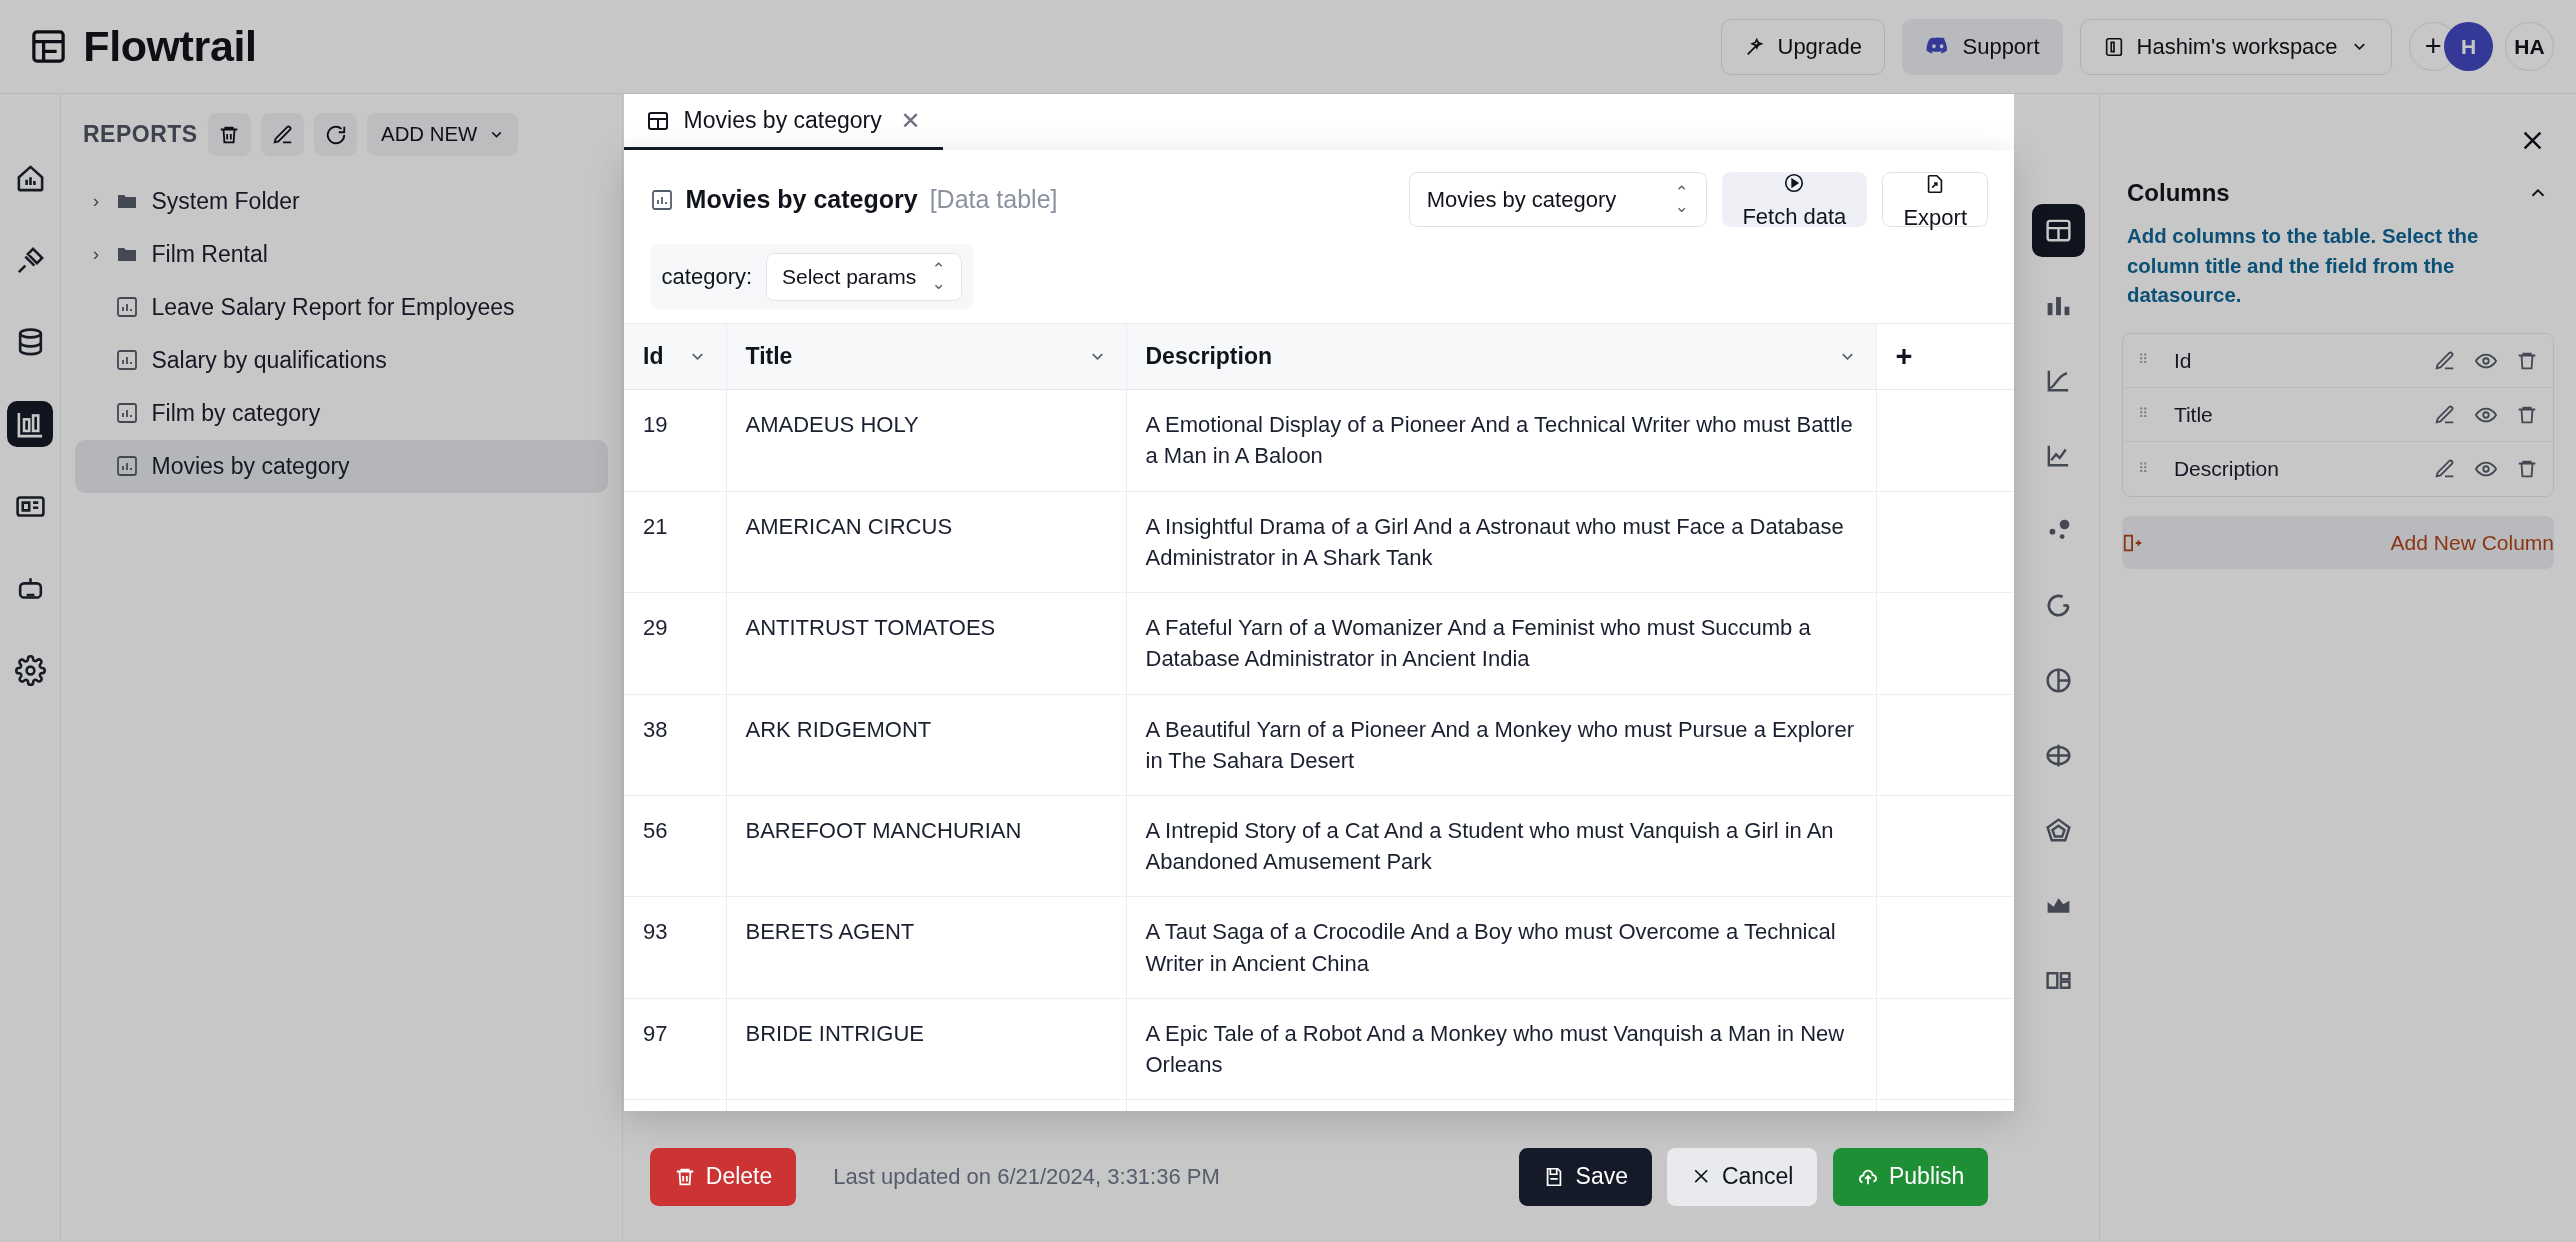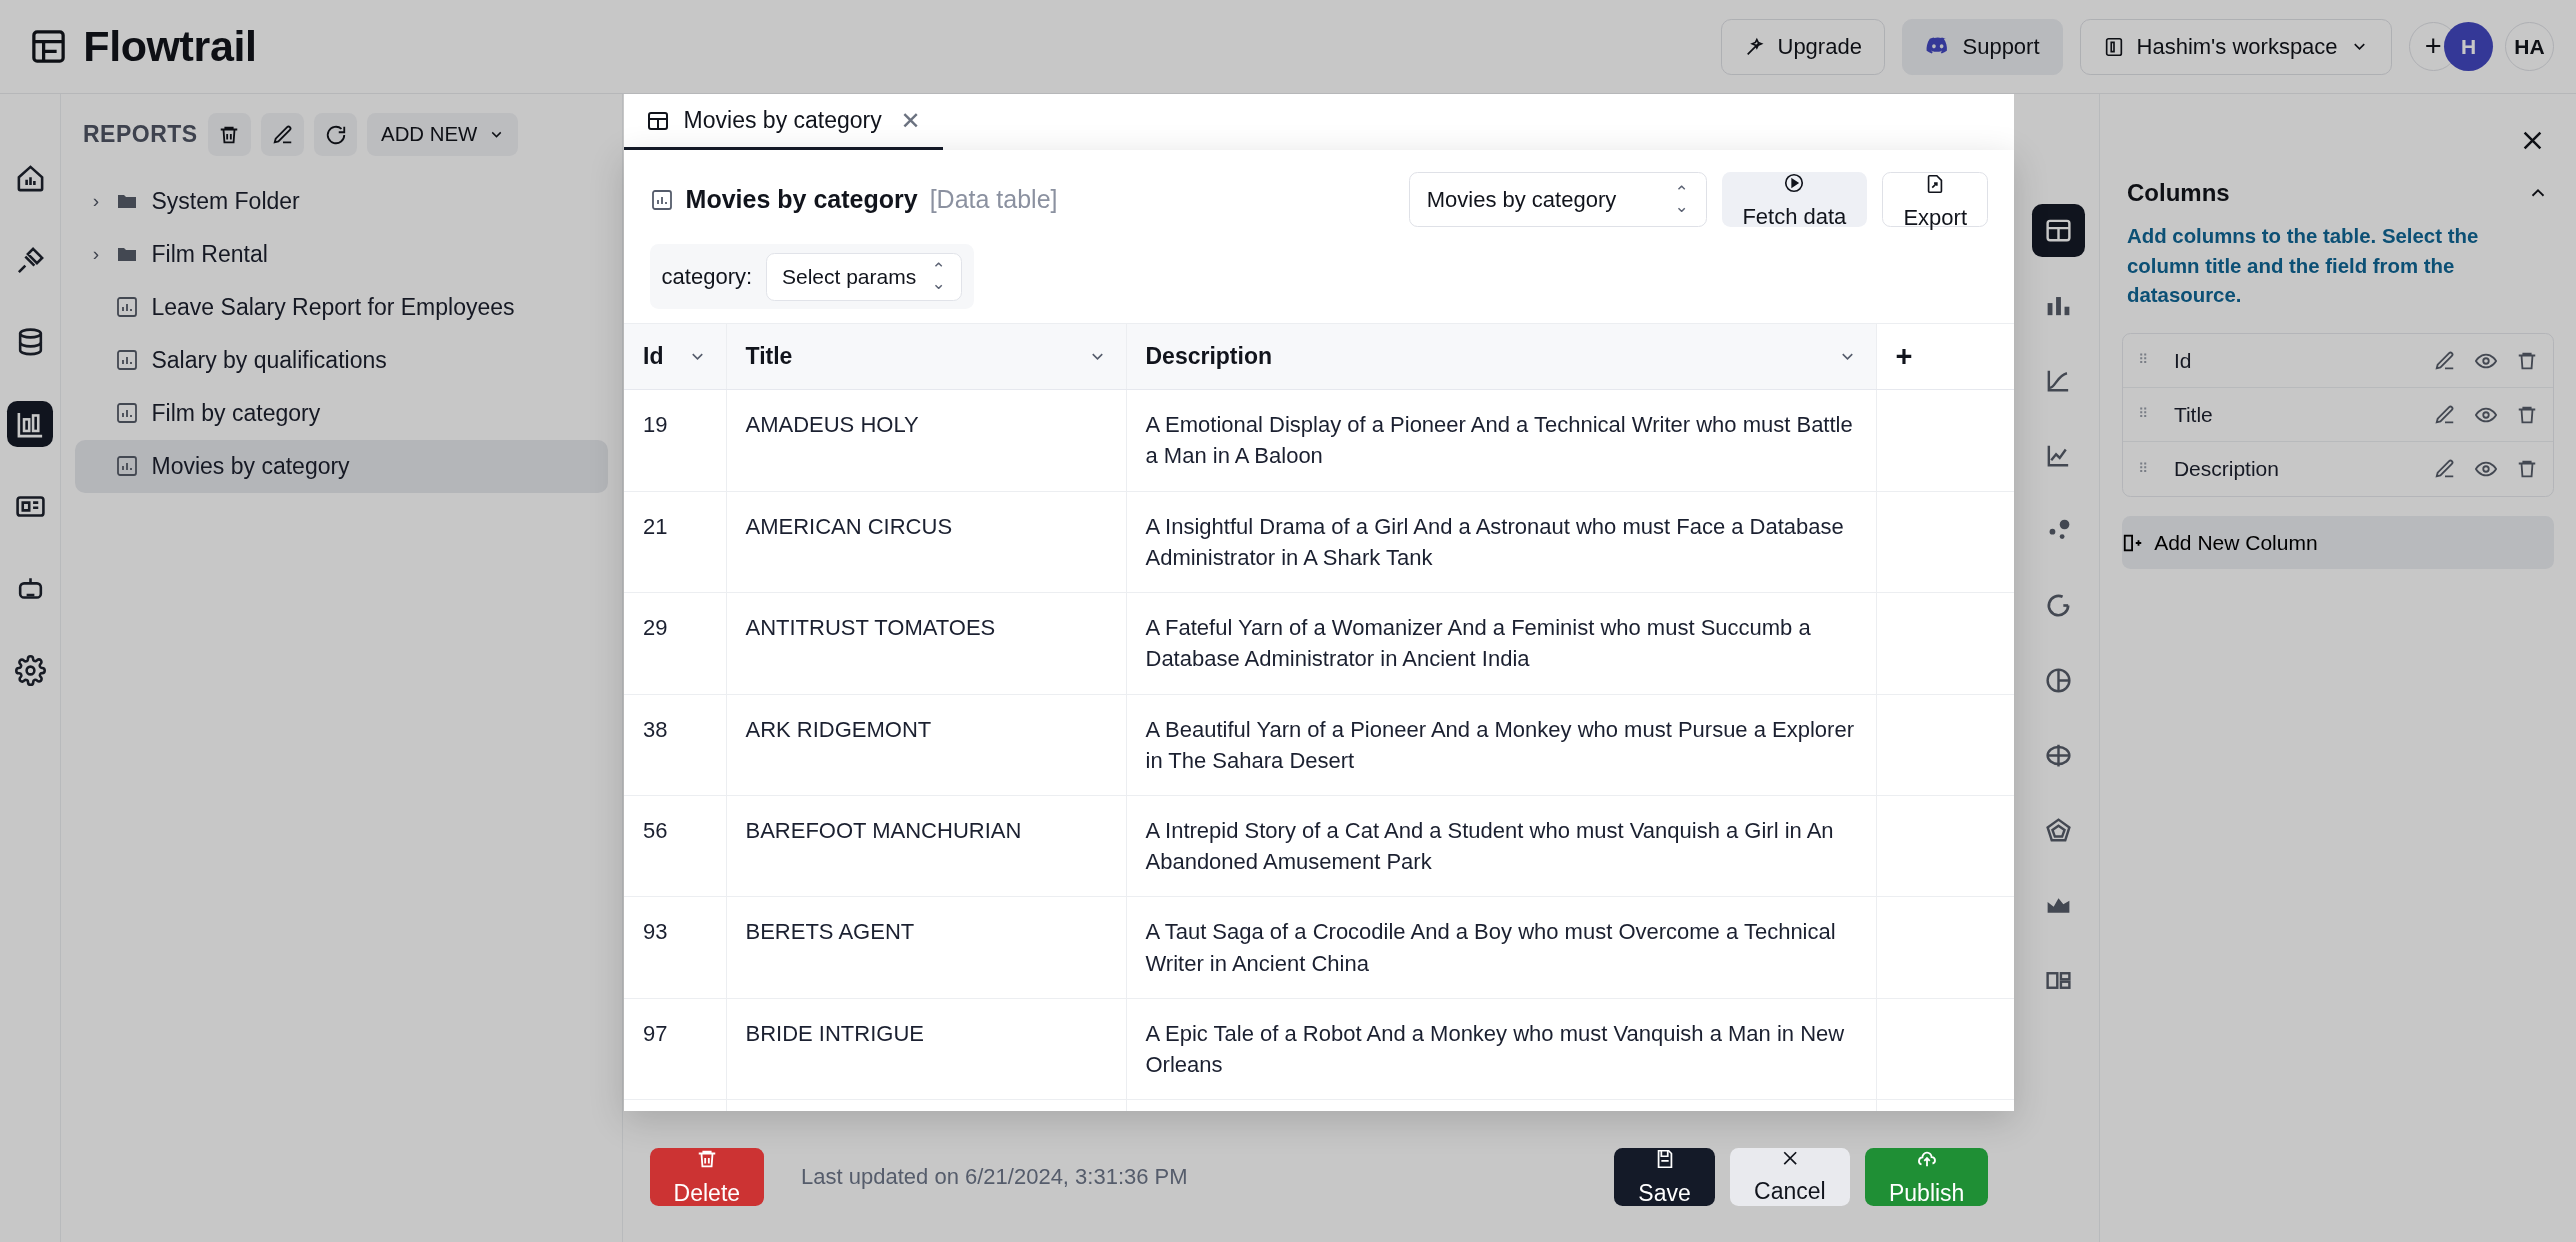--- a/index.html
+++ b/index.html
@@ -109,22 +109,22 @@
     display: flex; align-items: center; height: 54px; padding: 0 15.3px;
     border-bottom: 0.9px solid #eceef1; font-size: 21px; color: #1b2030;
   }
   .colrow:last-child { border-bottom: none; }
   .grip { width: 22px; color: #9aa0ad; letter-spacing: 1.7px; font-size: 13.6px; line-height: 6.8px; }
   .colrow .lbl { margin-left: 13.6px; }
   .colacts { margin-left: auto; display: flex; gap: 19px; color: #555c6b; }
   .colacts span { cursor: pointer; display:flex; }
   .addcol {
     margin: 19px 22px 0 22px; height: 53px; border-radius: 8.5px; background: #eceef3;
-    display: flex; align-items: center; justify-content: flex-start; gap: 10.2px;
-    font-size: 21px; color: #000000; cursor: pointer;
+    display: flex; align-items: center; justify-content: space-between; gap: 10.2px;
+    font-size: 21px; color: #c2410c; cursor: pointer;
   }
 
   
   #typerail {
     position: absolute; right: 477px; top: 204px; width: 82px;
     display: flex; flex-direction: column; align-items: center; gap: 22px;
     z-index: 6;
   }
   .tyb {
     width: 53px; height: 53px; border-radius: 10.2px;
@@ -207,21 +207,21 @@
   }
   tbody td.c-add { border-right: none; }
 
   
   #footer {
     position: absolute; left: 624px; top: 1111px; width: 1390px; height: 131px;
     display: flex; align-items: center; padding: 0 25.6px; z-index: 10;
   }
   .fbtn {
     height: 58px; border-radius: 8.5px; display: flex; align-items: center;
-    gap: 10.2px; padding: 0 24px; font-size: 23px; cursor: pointer; white-space: nowrap; flex-direction: column;
+    gap: 10.2px; padding: 0 24px; font-size: 23px; cursor: pointer; white-space: nowrap;
   }
   .fbtn.delete { background: #cc3333; color: #fff; }
   .fbtn.save { background: #141a28; color: #fff; align-items: center; }
   .fbtn.cancel { background: #e9eaee; color: #11141c; }
   .fbtn.publish { background: #1f8f35; color: #fff; }
   #lastupd { margin-left: 37px; font-size: 22px; color: #555c6b; }
   #fright { margin-left: auto; display: flex; align-items: center; gap: 15.3px; }
 
   svg { display: block; }
 </style>

